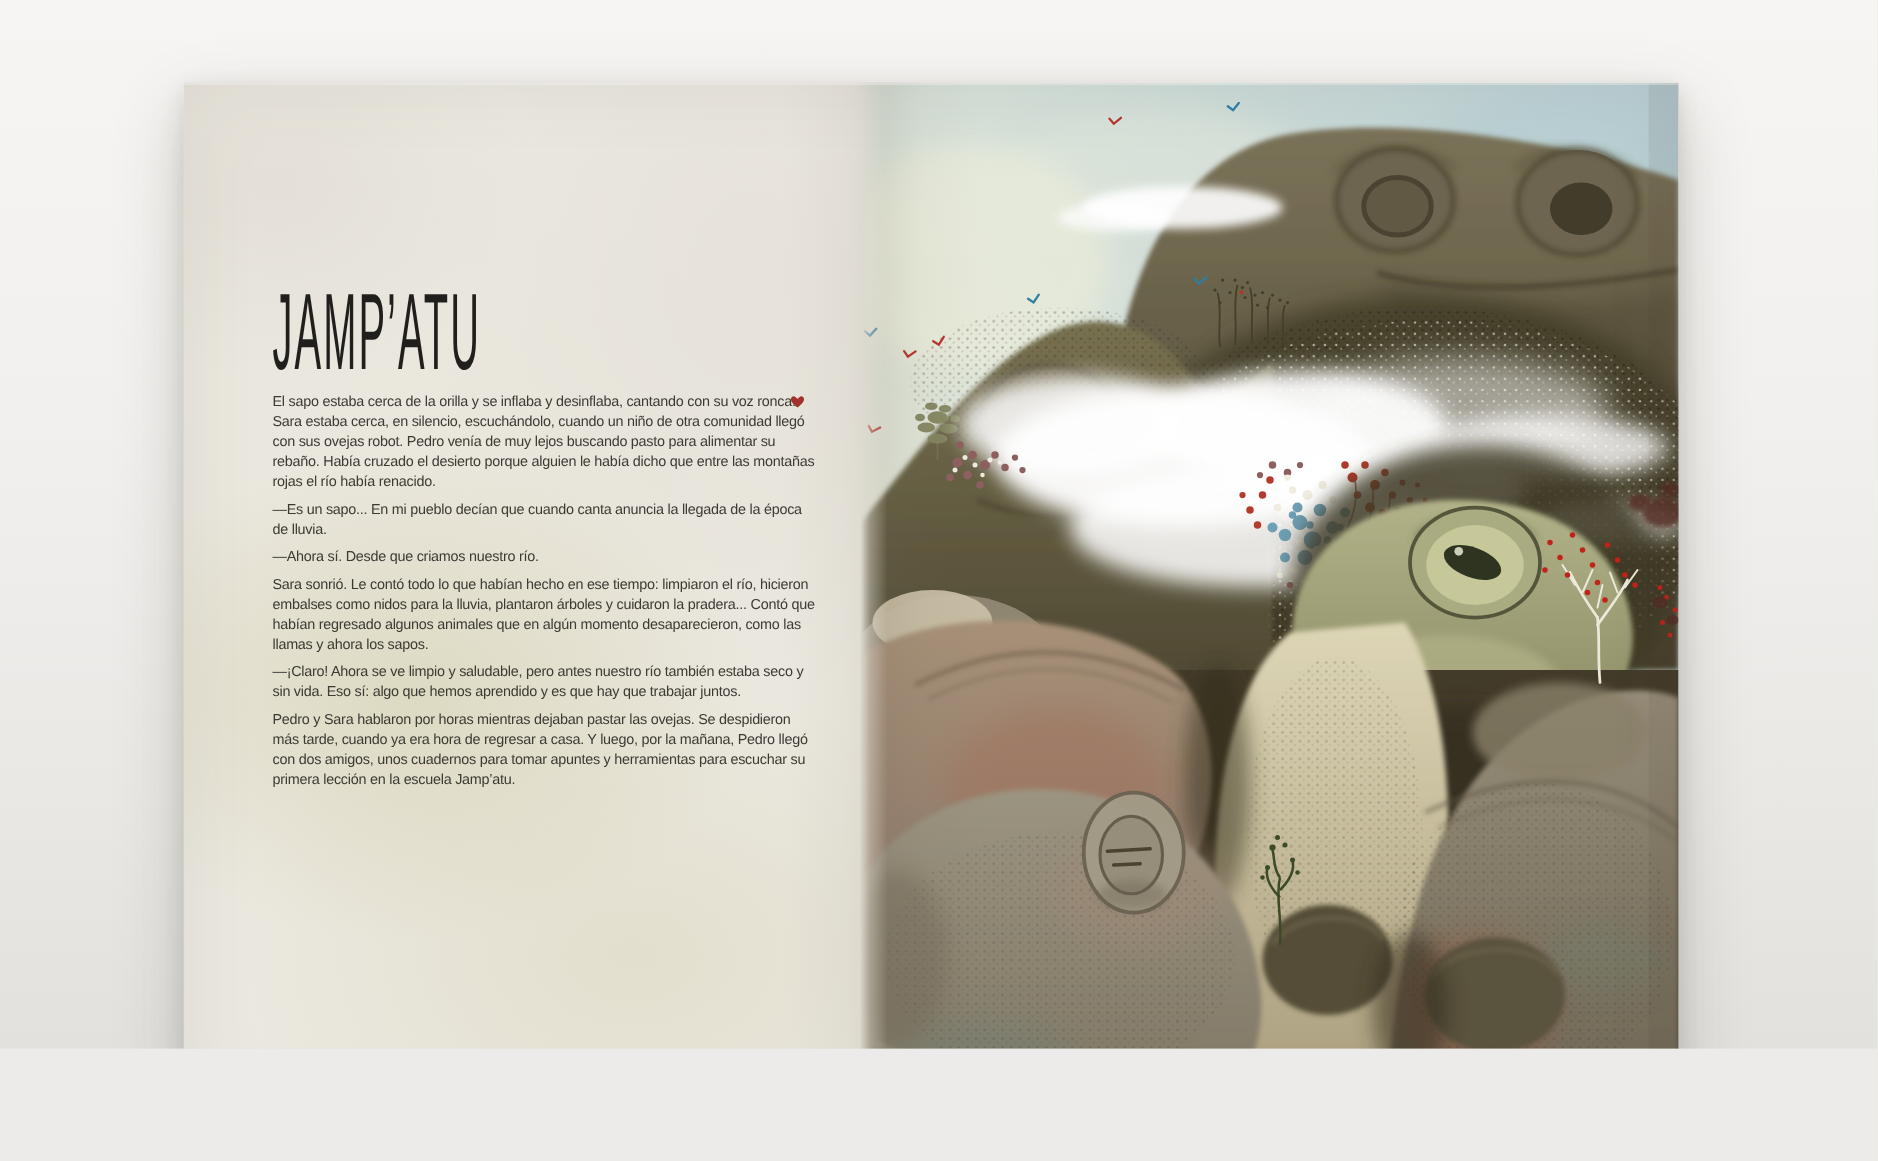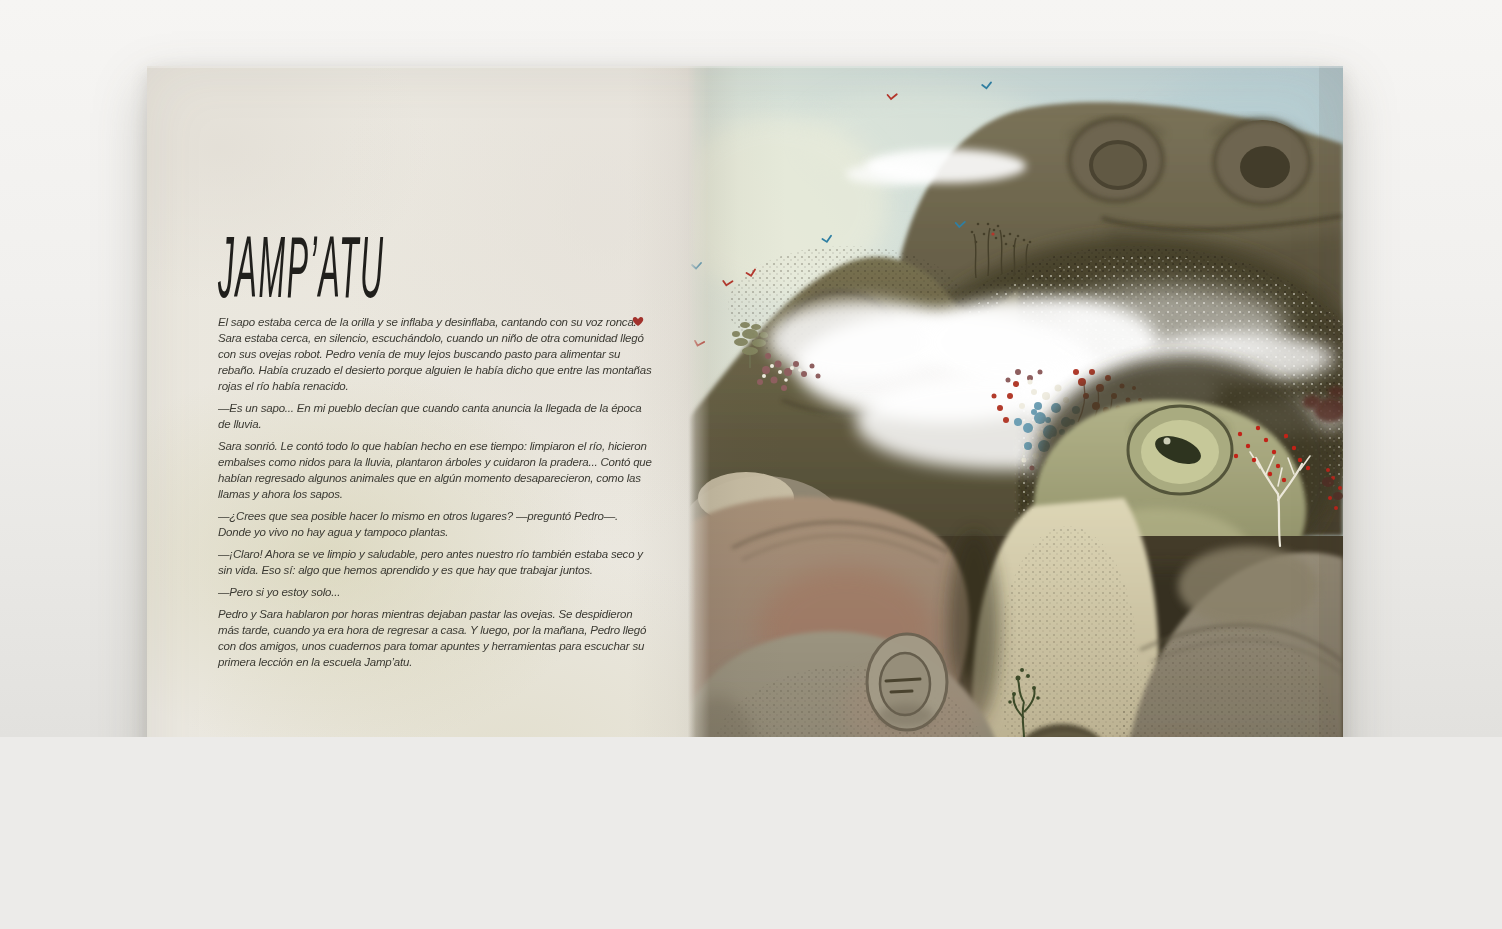--- a/index.html
+++ b/index.html
@@ -1,18 +1,18 @@
 <!DOCTYPE html>
 <html><head>
 <meta charset="utf-8">
 <style>
   html,body{margin:0;padding:0;background:#ecebe9;}
-  .scene{position:relative;width:1502px;height:737px;overflow:hidden;
+  .scene{position:relative;width:1502px;height:839px;overflow:hidden;
     background:linear-gradient(180deg,#f6f5f3 0%,#f1f0ee 40%,#e9e8e5 75%,#e2e1de 100%);
-    font-family:"Liberation Sans",sans-serif;font-style:italic;}
+    font-family:"Liberation Sans",sans-serif;}
   .sheet1{position:absolute;left:408px;top:888px;width:944px;height:28px;background:#fbfaf8;
     transform:rotate(-0.55deg);border-radius:12px 4px 0 0;box-shadow:0 8px 18px rgba(120,114,102,.22);}
   .sheet2{position:absolute;left:520px;top:884px;width:300px;height:18px;background:#fcfbf9;
     transform:rotate(-2.2deg);border-radius:50% 50% 0 0/100% 100% 0 0;}
   .book{position:absolute;left:147px;top:66px;width:1196px;height:822px;
     box-shadow:0 22px 50px rgba(95,88,75,.28),0 6px 16px rgba(95,88,75,.16);}
   .page-base{position:absolute;inset:0;background-color:#ebe8e0;background-image:
     radial-gradient(420px 300px at 15% 60%,rgba(210,206,170,.55),transparent 65%),
     radial-gradient(500px 340px at 30% 85%,rgba(218,214,188,.5),transparent 65%),
     radial-gradient(380px 480px at 38% 18%,rgba(227,222,215,.55),transparent 70%),
@@ -44,24 +44,23 @@
   <div class="sheet2"></div>
 
   <div class="book">
     <div class="page-base"></div>
 
     <div class="page-left">
       <h1 class="page-title">JAMP’ATU</h1>
       <div class="story">
         <p>El sapo estaba cerca de la orilla y se inflaba y desinflaba, cantando con su voz ronca. Sara estaba cerca, en silencio, escuchándolo, cuando un niño de otra comunidad llegó con sus ovejas robot. Pedro venía de muy lejos buscando pasto para alimentar su rebaño. Había cruzado el desierto porque alguien le había dicho que entre las montañas rojas el río había renacido.</p>
         <p>—Es un sapo... En mi pueblo decían que cuando canta anuncia la llegada de la época de lluvia.</p>
+        <p>—Ahora sí. Desde que criamos nuestro río.</p>
         <p>Sara sonrió. Le contó todo lo que habían hecho en ese tiempo: limpiaron el río, hicieron embalses como nidos para la lluvia, plantaron árboles y cuidaron la pradera... Contó que habían regresado algunos animales que en algún momento desaparecieron, como las llamas y ahora los sapos.</p>
-        <p>—¿Crees que sea posible hacer lo mismo en otros lugares? —preguntó Pedro—. Donde yo vivo no hay agua y tampoco plantas.</p>
         <p>—¡Claro! Ahora se ve limpio y saludable, pero antes nuestro río también estaba seco y sin vida. Eso sí: algo que hemos aprendido y es que hay que trabajar juntos.</p>
-        <p>—Pero si yo estoy solo...</p>
         <p>Pedro y Sara hablaron por horas mientras dejaban pastar las ovejas. Se despidieron más tarde, cuando ya era hora de regresar a casa. Y luego, por la mañana, Pedro llegó con dos amigos, unos cuadernos para tomar apuntes y herramientas para escuchar su primera lección en la escuela Jamp’atu.</p>
       </div>
       <svg class="heart" viewBox="0 0 12 11">
         <path d="M6 10 C2 7 0.5 4.8 0.8 3 C1 1.4 2.6 0.6 3.9 1.3 C4.8 1.7 5.5 2.5 6 3.2 C6.5 2.5 7.2 1.7 8.1 1.3 C9.4 0.6 11 1.4 11.2 3 C11.5 4.8 10 7 6 10 Z" fill="#a3312c"></path>
       </svg>
     </div>
 
     <div class="page-right">
       <svg width="655" height="822" viewBox="0 0 655 822">
         <defs>

